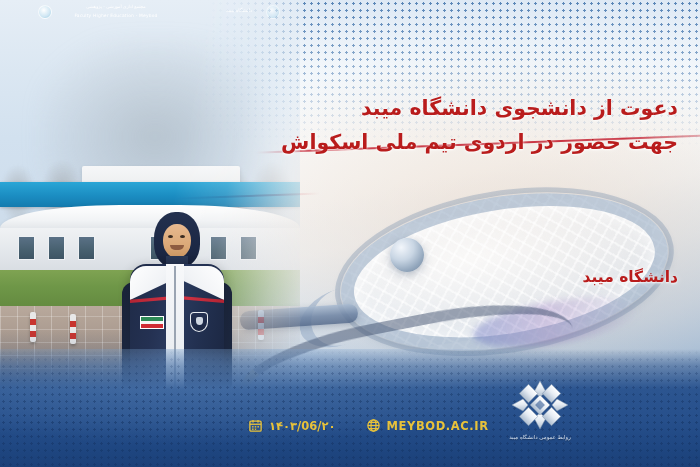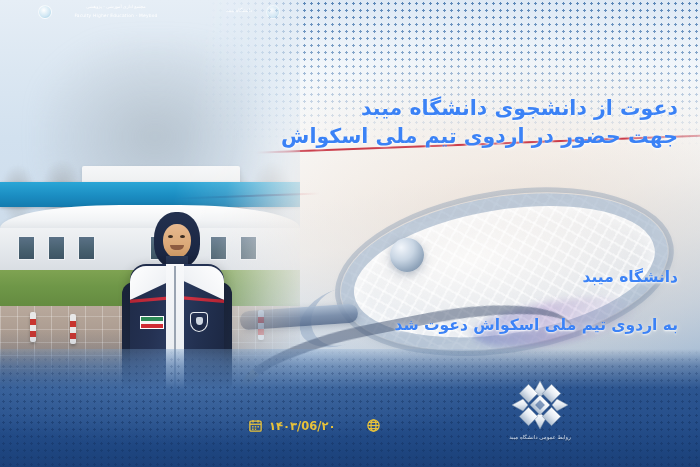--- a/index.html
+++ b/index.html
@@ -242,25 +242,25 @@
     position:absolute;left:0;bottom:0;width:100%;height:118px;
     background-image:radial-gradient(circle, rgba(16,44,88,.45) 1.1px, transparent 1.4px);
     background-size:7px 7px;
     -webkit-mask-image:linear-gradient(to bottom, rgba(0,0,0,0) 0%, rgba(0,0,0,.6) 22%, rgba(0,0,0,.95) 55%, rgba(0,0,0,.7) 100%);
     mask-image:linear-gradient(to bottom, rgba(0,0,0,0) 0%, rgba(0,0,0,.6) 22%, rgba(0,0,0,.95) 55%, rgba(0,0,0,.7) 100%);
   }
 
   
   .headline{
     position:absolute;direction:rtl;text-align:left;
-    color:#3b82f6;font-weight:bold;white-space:nowrap;
+    color:#b91c1c;font-weight:bold;white-space:nowrap;
     text-shadow:0 1px 2px rgba(255,255,255,.85), 0 0 6px rgba(255,255,255,.65);
   }
   #hl1{right:22px;top:96px;font-size:20.5px;letter-spacing:0;}
-  #hl2{right:22px;top:124px;font-size:20.5px;}
+  #hl2{right:22px;top:130px;font-size:20.5px;}
   #sub1{right:22px;top:236px;font-size:15.5px;}
   #sub2{right:22px;top:268px;font-size:15.5px;letter-spacing:1.6px;}
   #sub3{right:22px;top:316px;font-size:15.5px;}
 
   
   #meta{position:absolute;left:248px;top:418px;display:flex;align-items:center;gap:9px;
     color:#e8c23a;font-size:11.5px;letter-spacing:.6px;font-weight:bold;}
   #meta .grp{display:flex;align-items:center;gap:6px;}
   #meta .gap{width:12px;}
   .mi{width:15px;height:15px;display:block;}
@@ -344,21 +344,20 @@
     <div id="at-flag"></div>
     <div id="at-crest"></div>
     <div id="at-crest-in"></div>
     <div id="at-pants"></div>
   </div>
 
   <div class="headline" id="hl1">دعوت از دانشجوی دانشگاه میبد</div>
   <div class="headline" id="hl2">جهت حضور در اردوی تیم ملی اسکواش</div>
 
   <div class="headline" id="sub2">دانشگاه میبد</div>
-  <div class="headline" id="sub3">به اردوی تیم ملی اسکواش دعوت شد</div>
 
   <div id="footer"></div>
   <div id="footer-dots"></div>
 
   <div id="meta">
     <div class="grp">
       <svg class="mi" viewBox="0 0 24 24" fill="none" stroke="#e8c23a" stroke-width="2.1">
         <rect x="3" y="5" width="18" height="16" rx="2"></rect>
         <line x1="3" y1="10" x2="21" y2="10"></line>
         <line x1="8" y1="3" x2="8" y2="7"></line>
@@ -373,20 +372,21 @@
     </div>
     <div class="gap"></div>
     <div class="grp">
       <svg class="mi" viewBox="0 0 24 24" fill="none" stroke="#e8c23a" stroke-width="2">
         <circle cx="12" cy="12" r="9"></circle>
         <ellipse cx="12" cy="12" rx="4" ry="9"></ellipse>
         <line x1="3" y1="12" x2="21" y2="12"></line>
         <line x1="4.6" y1="7" x2="19.4" y2="7"></line>
         <line x1="4.6" y1="17" x2="19.4" y2="17"></line>
       </svg>
+      <span>MEYBOD.AC.IR</span>
     </div>
   </div>
 
   <div id="logo">
     <svg width="62" height="54" viewBox="0 0 62 54">
       <defs>
         <linearGradient id="sg" x1="0" y1="0" x2="0" y2="1">
           <stop offset="0%" stop-color="#ffffff"></stop>
           <stop offset="45%" stop-color="#e6ecf3"></stop>
           <stop offset="100%" stop-color="#aebed0"></stop>

